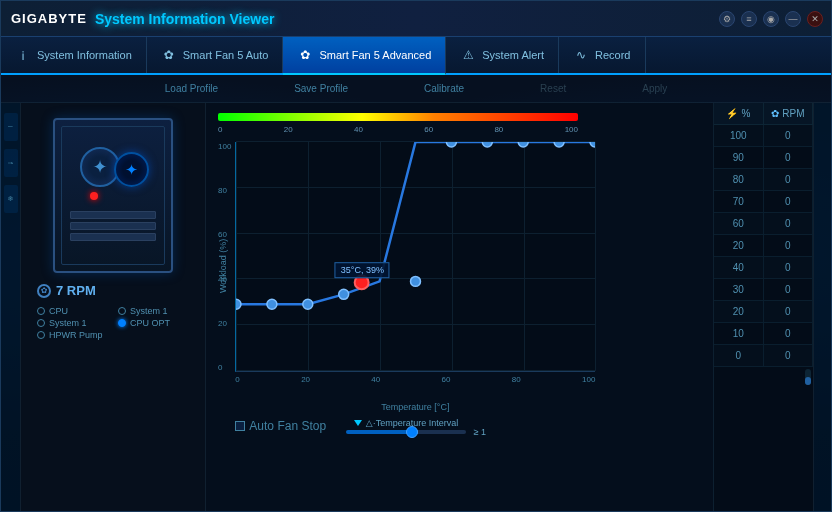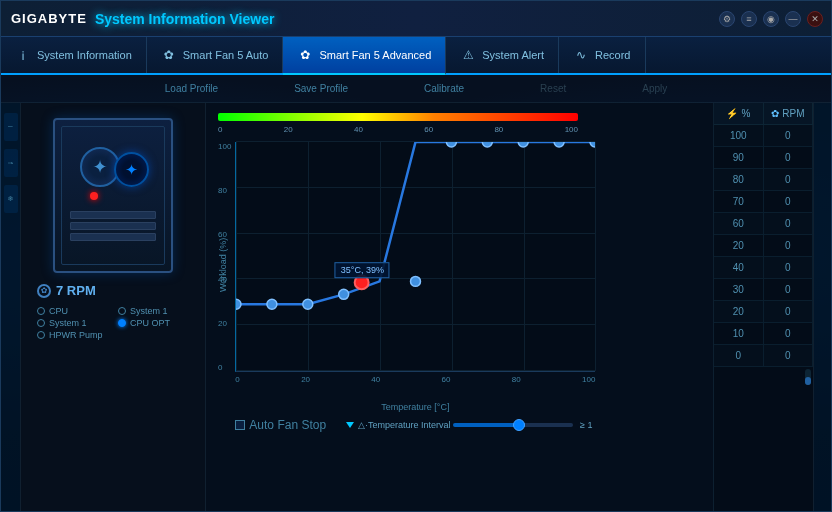--- a/index.html
+++ b/index.html
@@ -406,20 +406,21 @@
       border: 1px solid #4080a0;
       background: #0a2040;
     }
     .auto-fan-label {
       font-size: 12px;
       color: #4080a0;
     }
 
     .temp-interval {
       display: flex;
+      flex-direction: column;
       align-items: center;
       gap: 2px;
     }
     .temp-interval-label {
       font-size: 9px;
       color: #60a0c0;
       display: flex;
       align-items: center;
       gap: 4px;
     }

